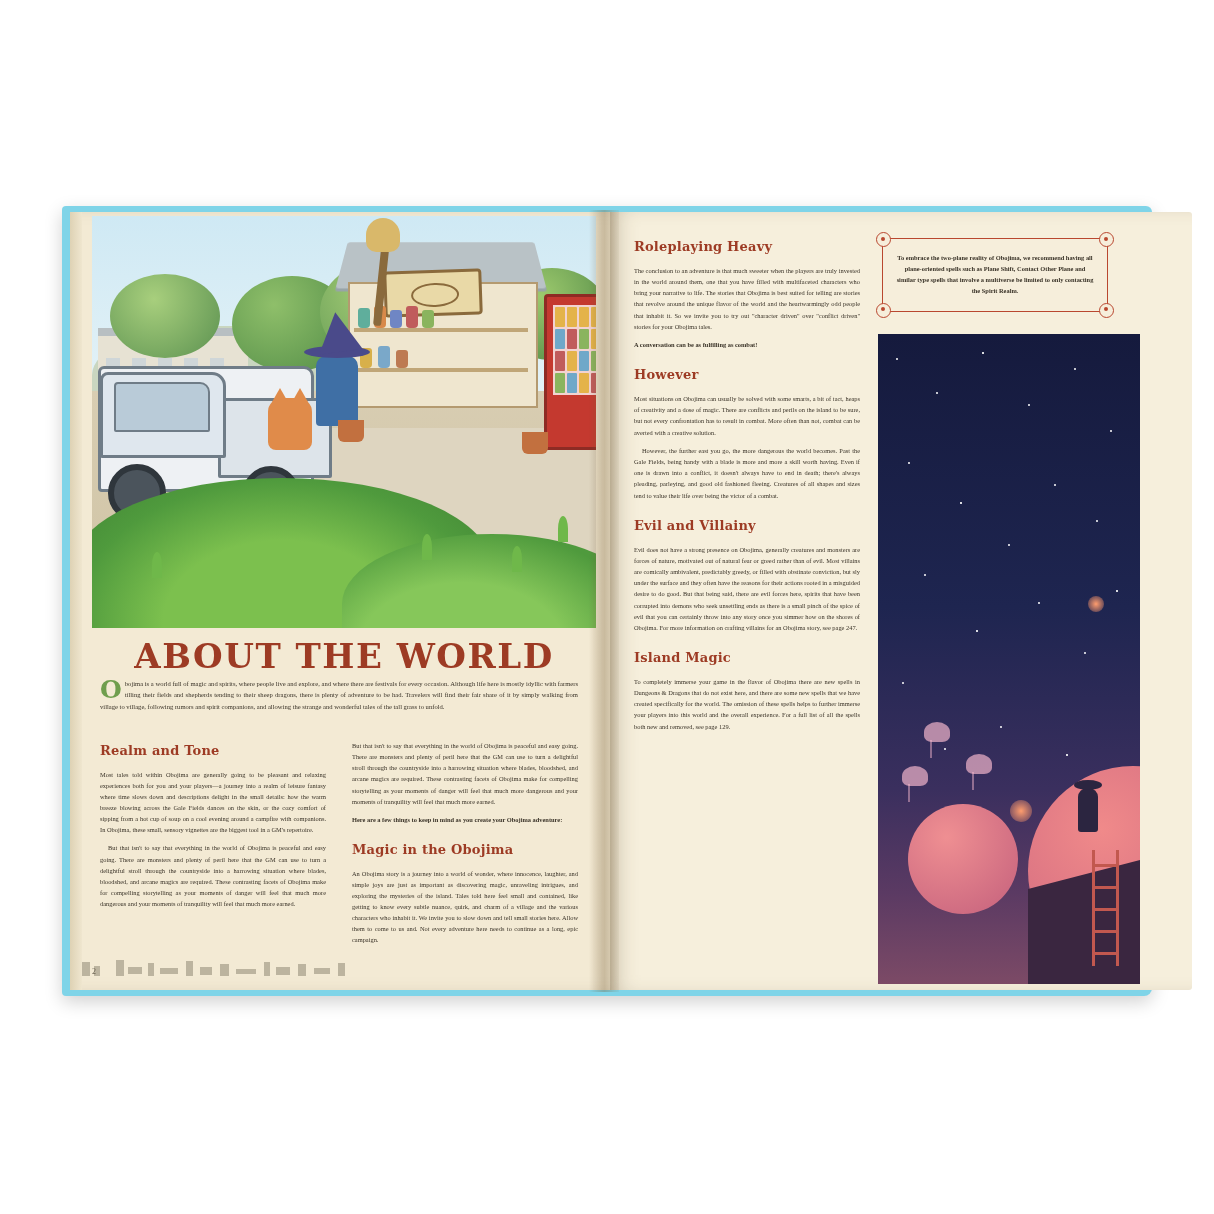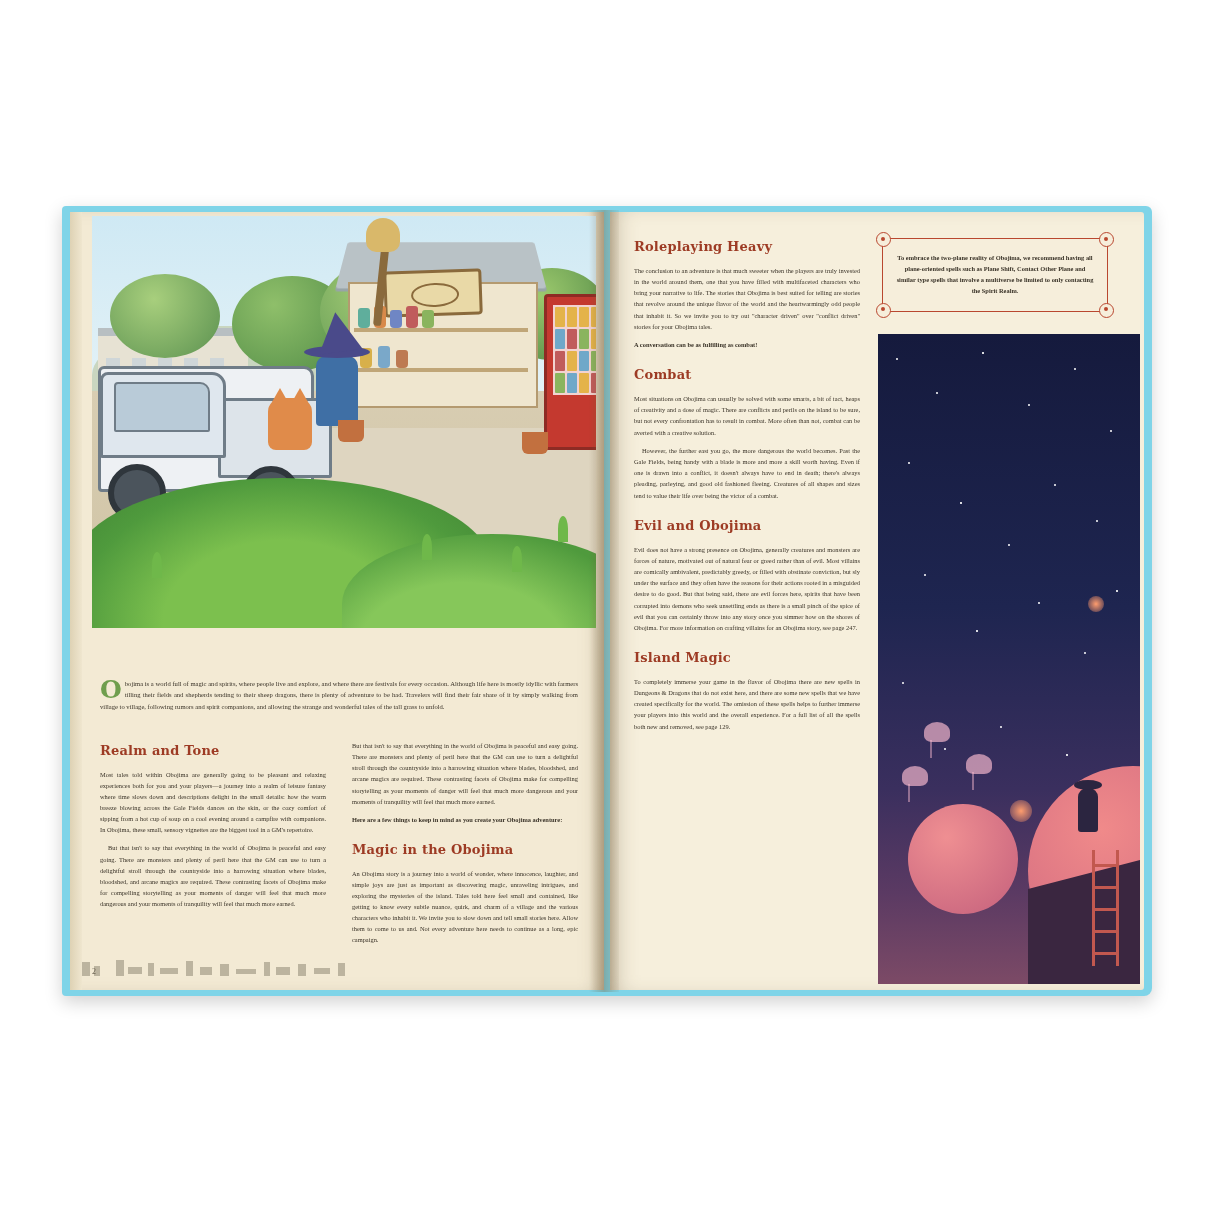--- a/index.html
+++ b/index.html
@@ -30,20 +30,21 @@
     background: #7fd4e8;
     border-radius: 4px 6px 8px 4px;
     box-shadow: 0 6px 18px rgba(0,0,0,0.18);
   }
 
   .page {
     position: absolute;
     top: 6px;
     bottom: 6px;
     overflow: hidden;
+    padding-left: 48px;
   }
   .page-left {
     left: 8px;
     width: 534px;
     background: #f3ead4;
     border-radius: 3px 0 0 3px;
     box-shadow: inset -14px 0 22px -14px rgba(90,70,40,0.55);
   }
   .page-right {
     left: 548px;
@@ -431,20 +432,21 @@
       <div class="pot" style="left:246px;top:204px"></div>
       <div class="pot" style="left:430px;top:216px"></div>
       <div class="fg-grass"></div>
       <div class="fg-grass2"></div>
       <div class="sprout" style="left:60px;top:336px"></div>
       <div class="sprout" style="left:330px;top:318px"></div>
       <div class="sprout" style="left:420px;top:330px"></div>
       <div class="sprout" style="left:466px;top:300px"></div>
     </div>
 
+    <div class="about-title">ABOUT THE WORLD</div>
 
     <div class="intro-para">
       <span class="dropcap">O</span><span>bojima is a world full of magic and spirits, where people live and explore, and where there are festivals for every occasion. Although life here is mostly idyllic with farmers tilling their fields and shepherds tending to their sheep dragons, there is plenty of adventure to be had. Travelers will find their fair share of it by simply walking from village to village, following rumors and spirit companions, and allowing the strange and wonderful tales of the tall grass to unfold.</span>
     </div>
 
     <div class="col col-a">
       <div class="sec-head">Realm and Tone</div>
       <p class="first">Most tales told within Obojima are generally going to be pleasant and relaxing experiences both for you and your players—a journey into a realm of leisure fantasy where time slows down and descriptions delight in the small details: how the warm breeze blowing across the Gale Fields dances on the skin, or the cozy comfort of sipping from a hot cup of soup on a cool evening around a campfire with companions. In Obojima, these small, sensory vignettes are the biggest tool in a GM's repertoire.</p>
       <p>But that isn't to say that everything in the world of Obojima is peaceful and easy going. There are monsters and plenty of peril here that the GM can use to turn a delightful stroll through the countryside into a harrowing situation where blades, bloodshed, and arcane magics are required. These contrasting facets of Obojima make for compelling storytelling as your moments of danger will feel that much more dangerous and your moments of tranquility will feel that much more earned.</p>
     </div>
@@ -478,25 +480,25 @@
     <div class="folio-num">2</div>
   </div>
 
   <div class="page page-right">
 
     <div class="rcol" style="top:24px">
       <div class="sec-head">Roleplaying Heavy</div>
       <p class="first">The conclusion to an adventure is that much sweeter when the players are truly invested in the world around them, one that you have filled with multifaceted characters who bring your narrative to life. The stories that Obojima is best suited for telling are stories that revolve around the unique flavor of the world and the heartwarmingly odd people that inhabit it. So we invite you to try out "character driven" over "conflict driven" stories for your Obojima tales.</p>
       <p class="bold-lead">A conversation can be as fulfilling as combat!</p>
 
-      <div class="sec-head" style="margin-top:14px">Combat</div>
+      <div class="sec-head" style="margin-top:14px">However</div>
       <p class="first">Most situations on Obojima can usually be solved with some smarts, a bit of tact, heaps of creativity and a dose of magic. There are conflicts and perils on the island to be sure, but not every confrontation has to result in combat. More often than not, combat can be averted with a creative solution.</p>
       <p>However, the further east you go, the more dangerous the world becomes. Past the Gale Fields, being handy with a blade is more and more a skill worth having. Even if one is drawn into a conflict, it doesn't always have to end in death; there's always pleading, parleying, and good old fashioned fleeing. Creatures of all shapes and sizes tend to value their life over being the victor of a combat.</p>
 
-      <div class="sec-head" style="margin-top:14px">Evil and Obojima</div>
+      <div class="sec-head" style="margin-top:14px">Evil and Villainy</div>
       <p class="first">Evil does not have a strong presence on Obojima, generally creatures and monsters are forces of nature, motivated out of natural fear or greed rather than of evil. Most villains are comically ambivalent, predictably greedy, or filled with obstinate conviction, but sly under the surface and they often have the reasons for their actions rooted in a misguided desire to do good. But that being said, there are evil forces here, spirits that have been corrupted into demons who seek unsettling ends as there is a small pinch of the spice of evil that you can certainly throw into any story once you simmer how on the shores of Obojima. For more information on crafting villains for an Obojima story, see page 247.</p>
 
       <div class="sec-head" style="margin-top:14px">Island Magic</div>
       <p class="first">To completely immerse your game in the flavor of Obojima there are new spells in Dungeons &amp; Dragons that do not exist here, and there are some new spells that we have created specifically for the world. The omission of these spells helps to further immerse your players into this world and the overall experience. For a full list of all the spells both new and removed, see page 129.</p>
     </div>
 
     <div class="callout">
       <span class="corner-dot cd-tl"></span>
       <span class="corner-dot cd-tr"></span>
       <span class="corner-dot cd-bl"></span>

